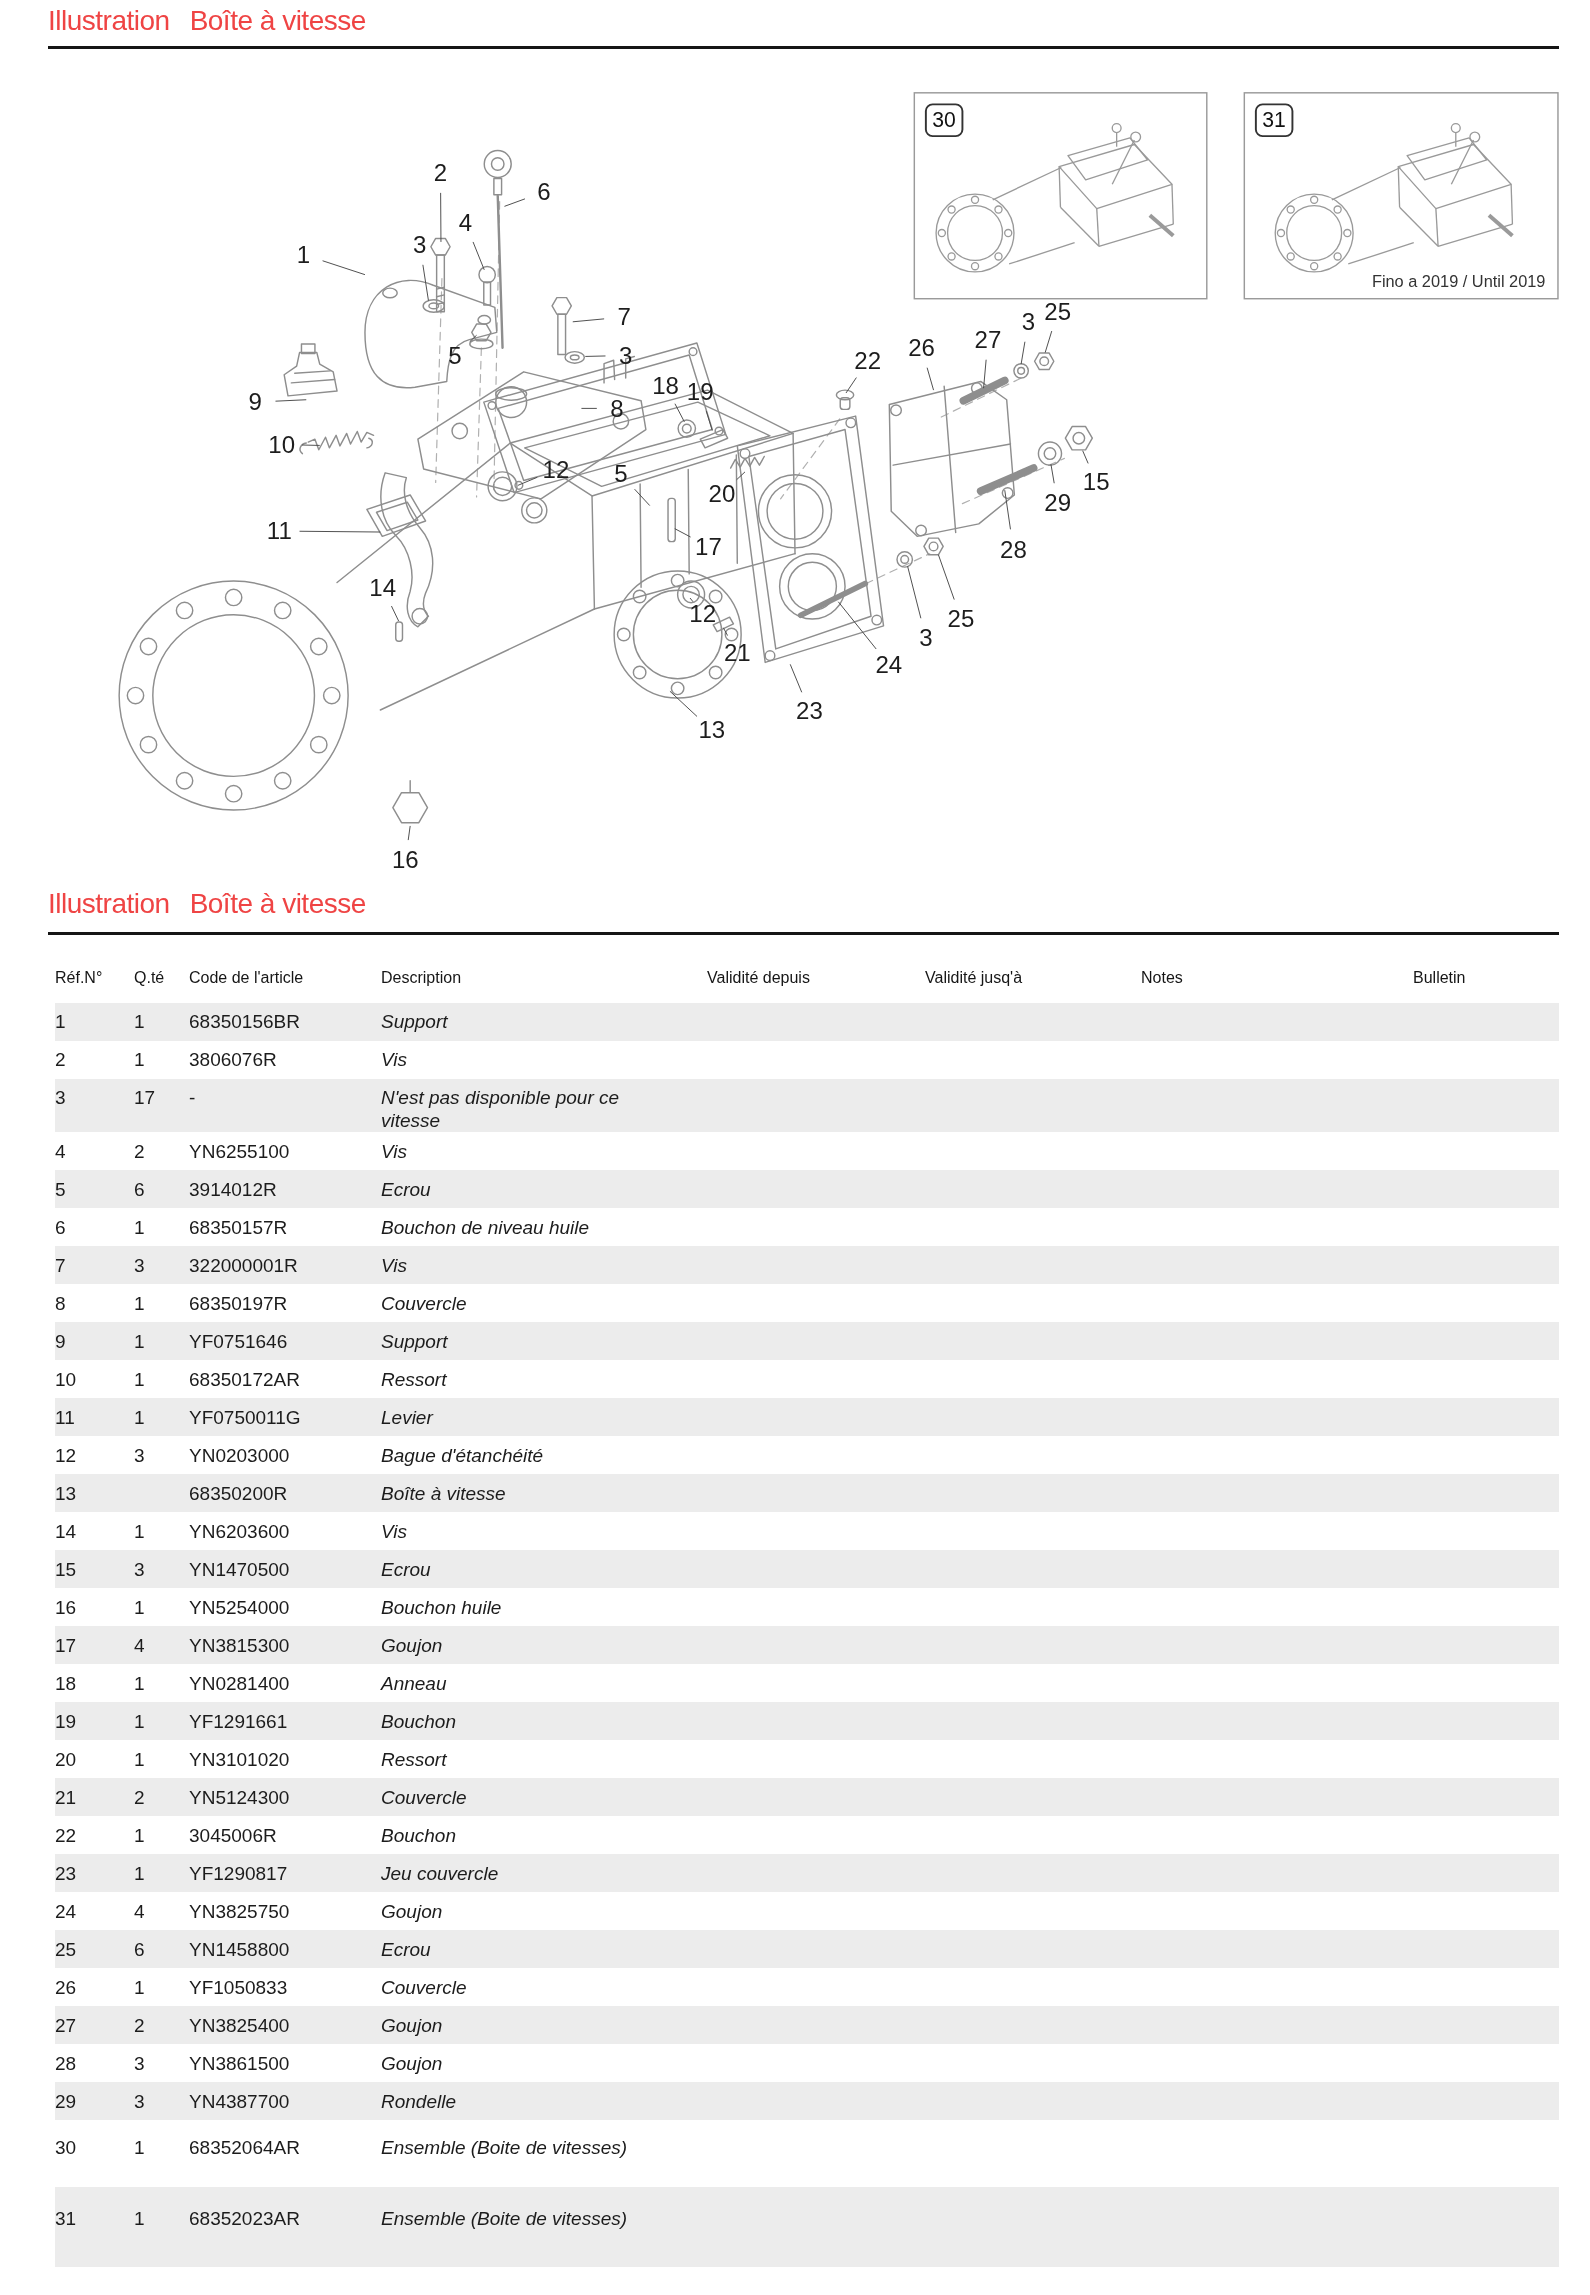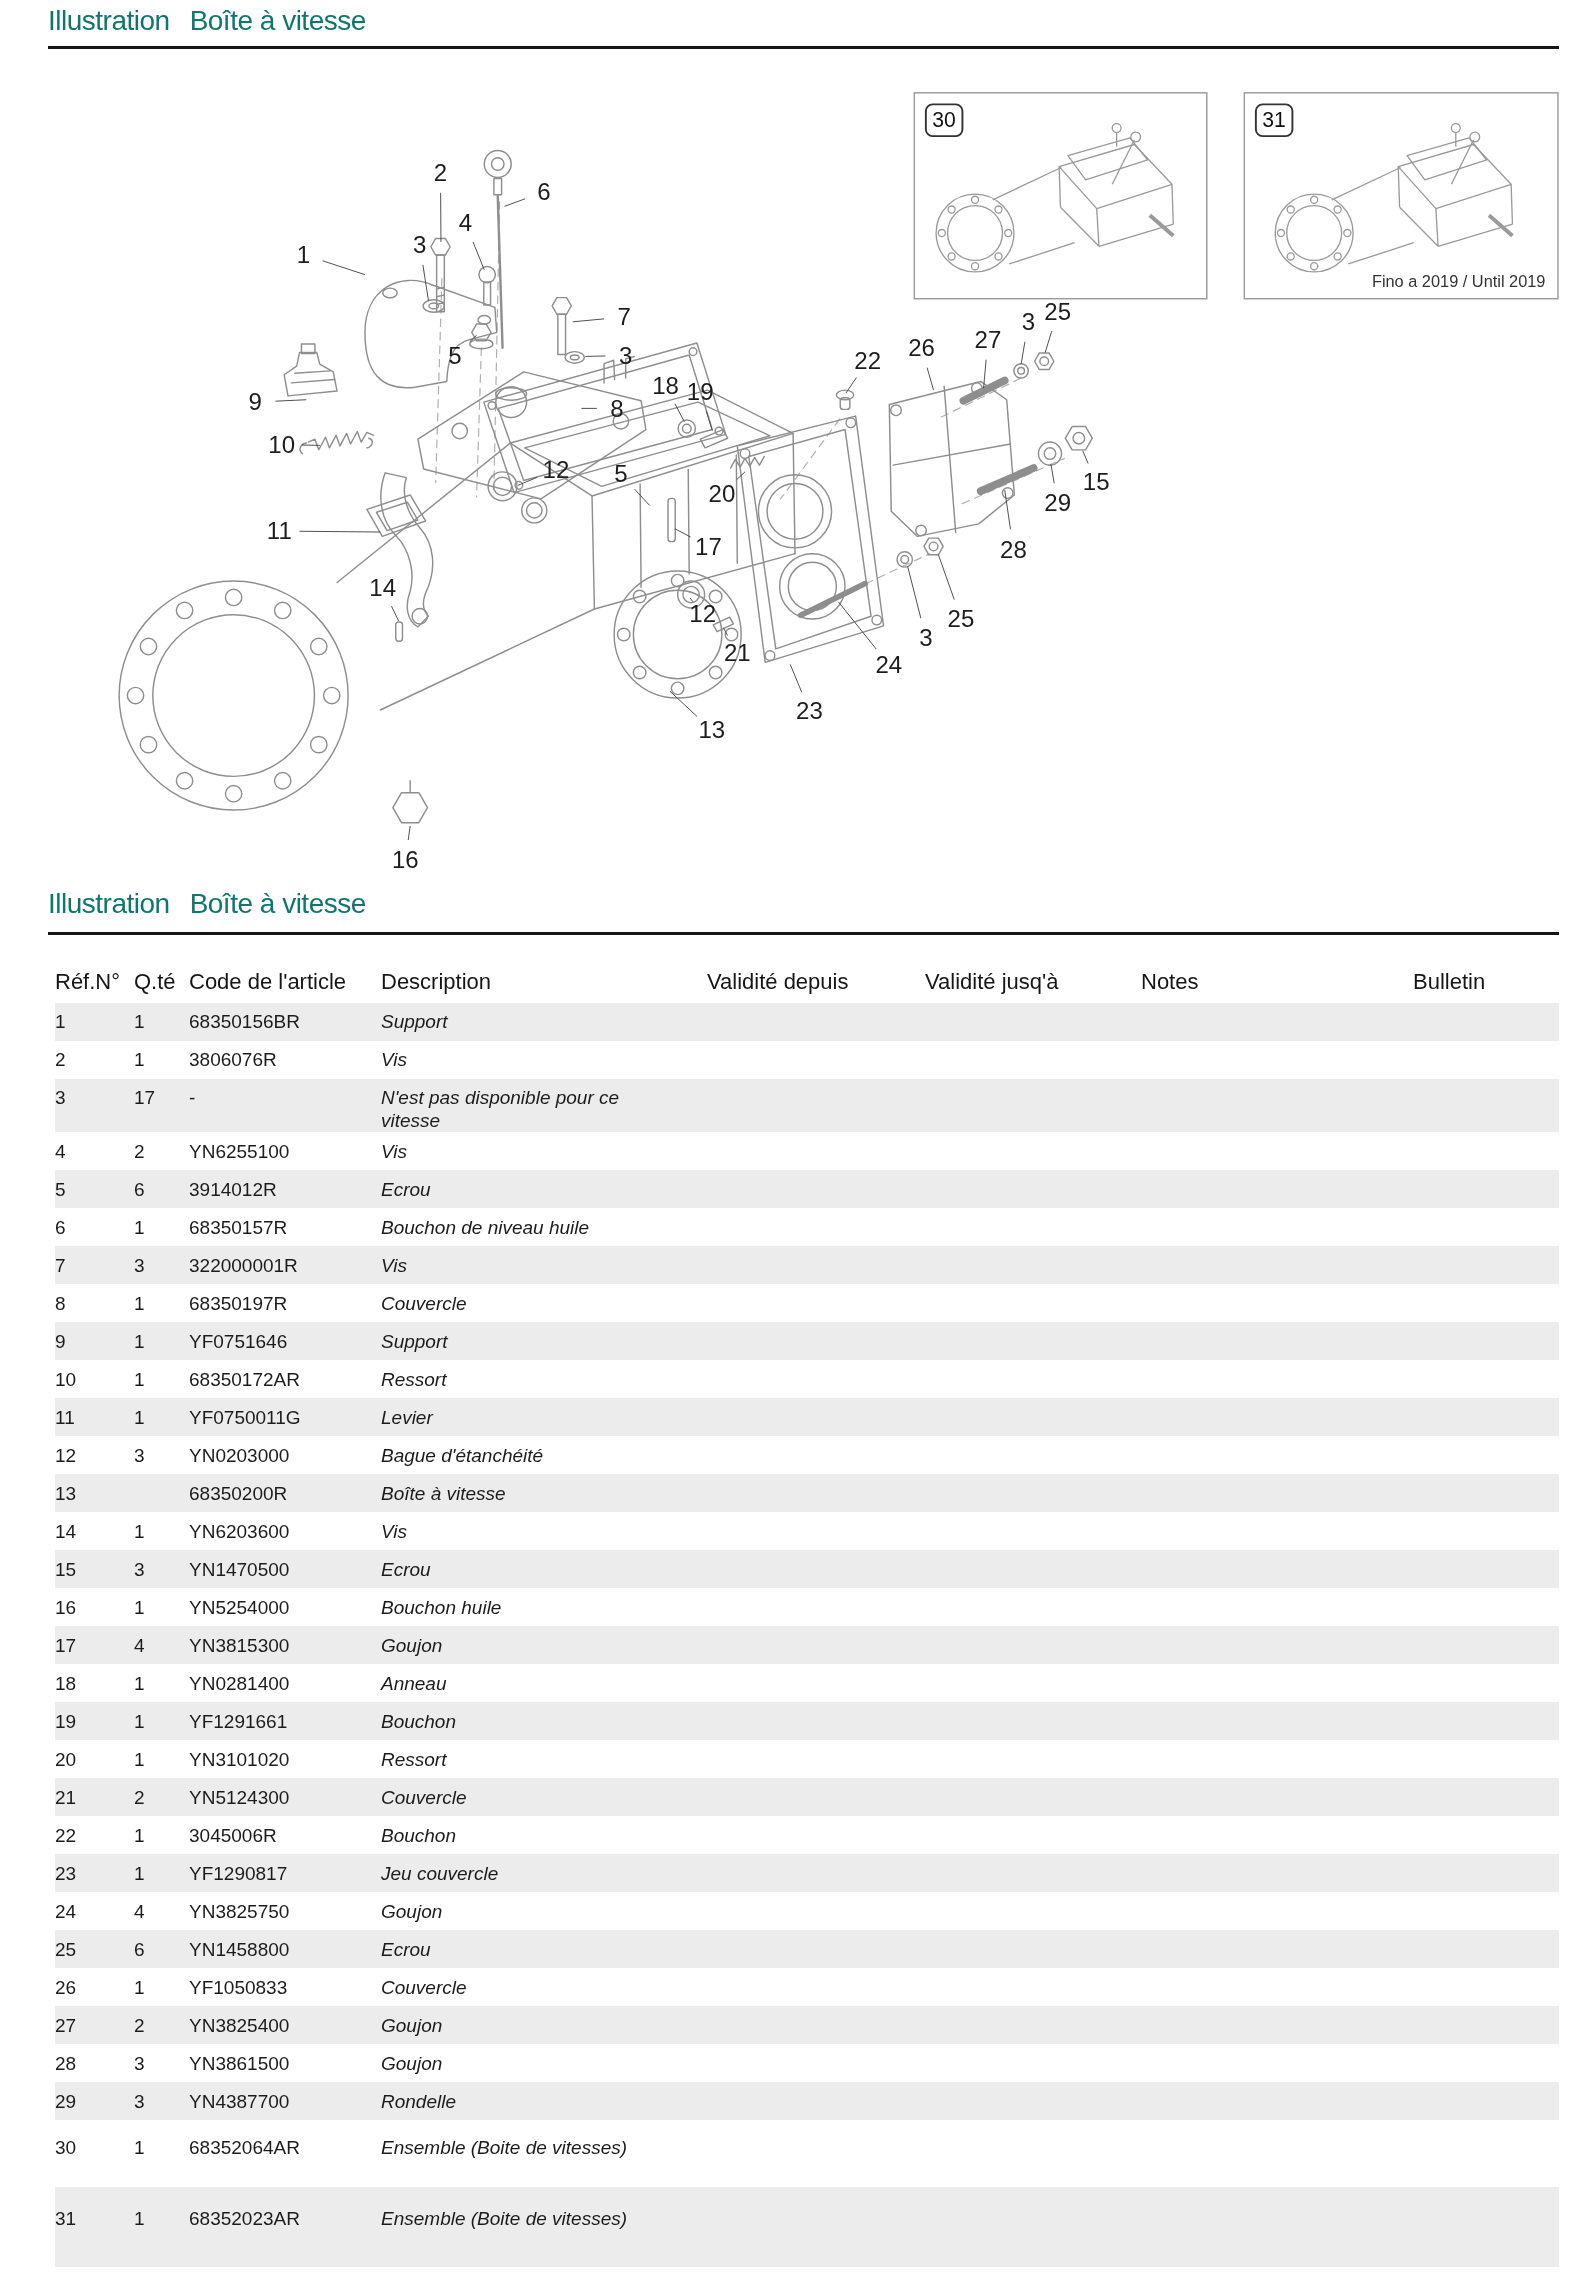--- a/index.html
+++ b/index.html
@@ -2,39 +2,39 @@
 <html style="font-size:7.7px"><head>
 <meta charset="utf-8">
 <style>
   html,body{margin:0;padding:0;}
   body{
     width:1591px;height:2295px;position:relative;background:#fff;
     font-family:"Liberation Sans", sans-serif;color:#1c1c1c;overflow:hidden;
   }
   .page-title{
     position:absolute;left:48px;font-size:28px;letter-spacing:-0.5px;
-    color:#0f766e;white-space:nowrap;
+    color:#ef4444;white-space:nowrap;
   }
   .page-title .t2{margin-left:20px;}
   #title-top{top:4.8px;}
   #title-table{top:888px;}
   .rule{position:absolute;left:48px;width:1511px;height:3.4px;background:#151515;}
   #rule-top{top:46px;}
   #rule-table{top:932px;}
 
   #diagram-svg{position:absolute;left:0;top:63px;}
 
   
   #parts-table{position:absolute;left:55px;top:959px;width:1504px;}
   .thead,.trow{
     display:grid;
     grid-template-columns:79px 55px 192px 326px 218px 216px 272px 146px;
     box-sizing:border-box;
   }
-  .thead{height:44px;padding-top:9.6px;font-size:22px;color:#161616;}
+  .thead{height:44px;padding-top:9.6px;font-size:16px;color:#161616;}
   .trow{min-height:38px;padding-top:8.2px;font-size:19px;line-height:22.6px;}
   .trow.striped{background:#ececec;}
   .trow.tall-a{min-height:67px;padding-top:16.4px;}
   .trow.tall-b{min-height:80px;padding-top:21px;}
   .cell{padding-right:19px;}
   .c-desc{max-width:298px;font-style:italic;}
 </style>
 </head>
 <body>
 

